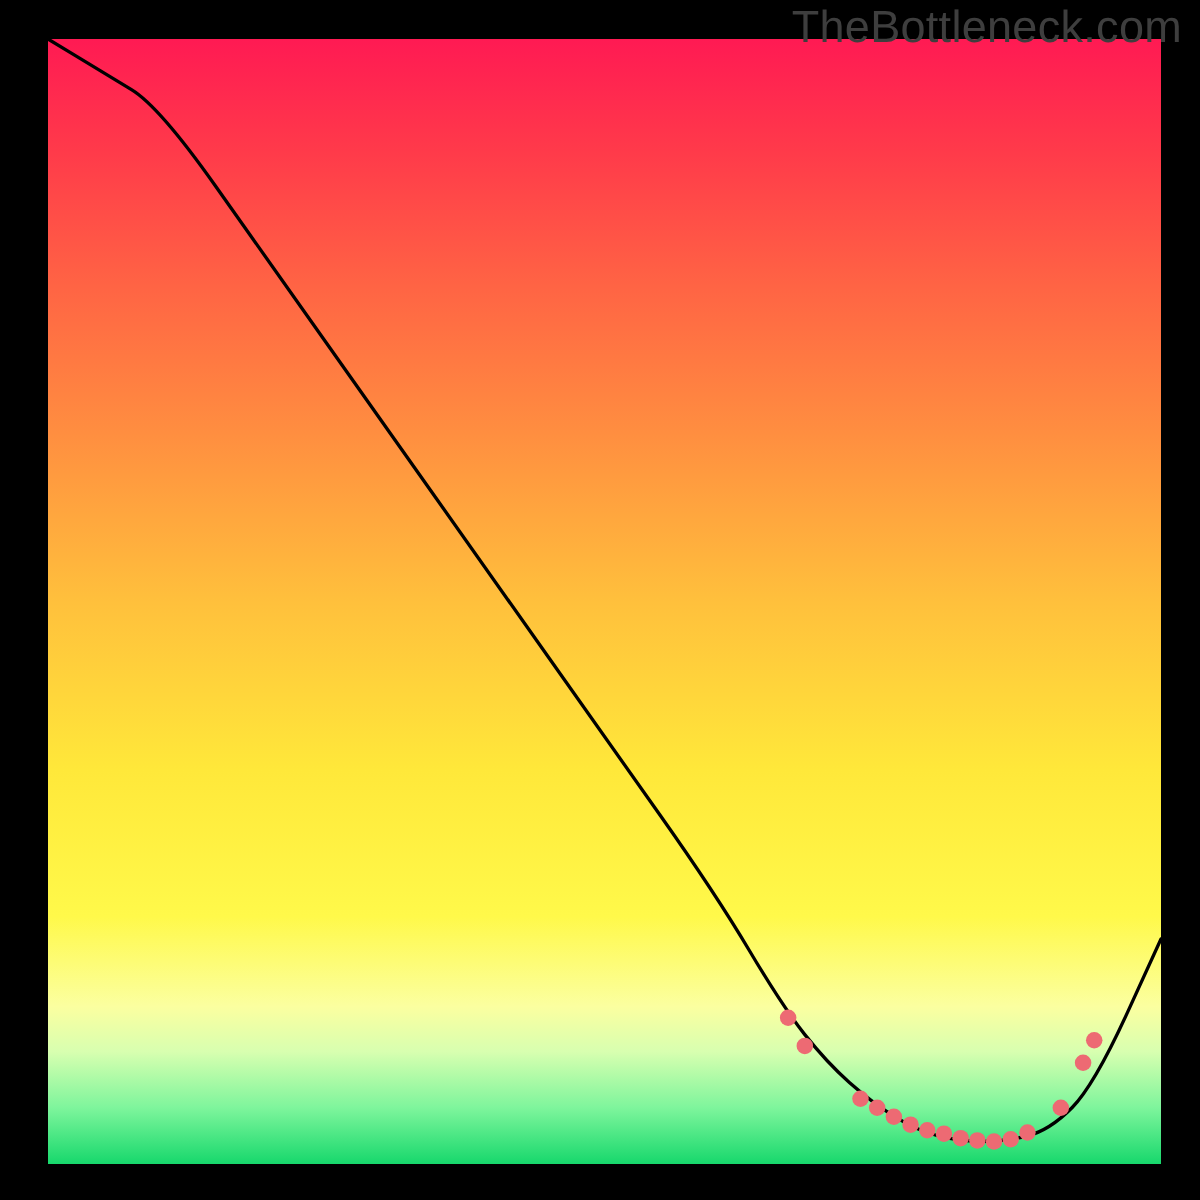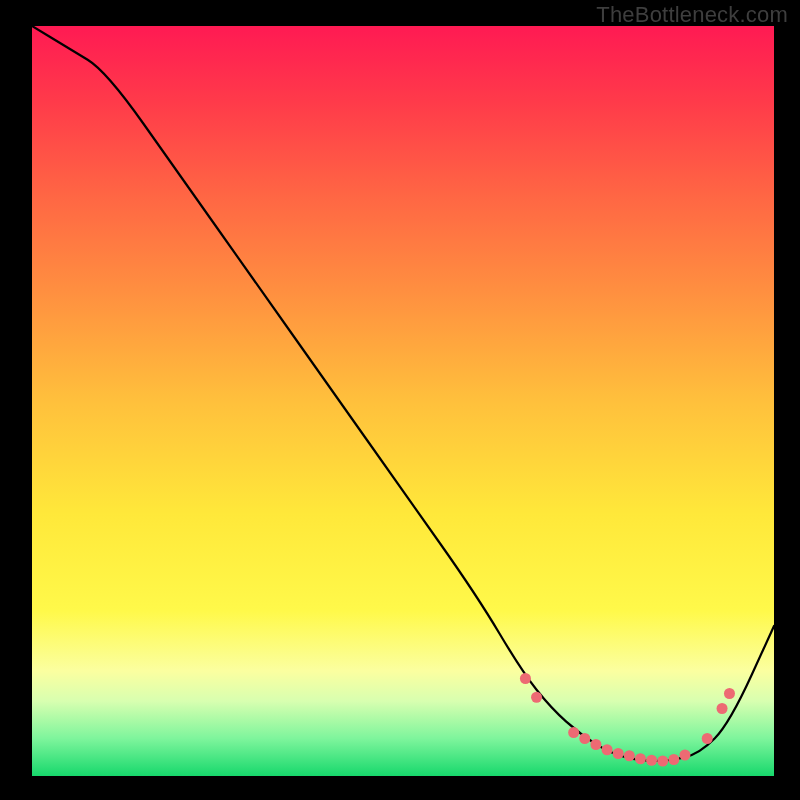--- a/index.html
+++ b/index.html
@@ -15,21 +15,21 @@
     position: relative;
     width: 800px;
     height: 800px;
     background: #000;
   }
   .watermark {
     position: absolute;
     top: 2px;
     right: 12px;
     color: #3e3e3e;
-    font-size: 22px;
+    font-size: 30px;
     font-weight: 500;
     letter-spacing: 0.2px;
     z-index: 10;
   }
   .plot {
     position: absolute;
     left: 32px;
     top: 26px;
     width: 742px;
     height: 750px;

